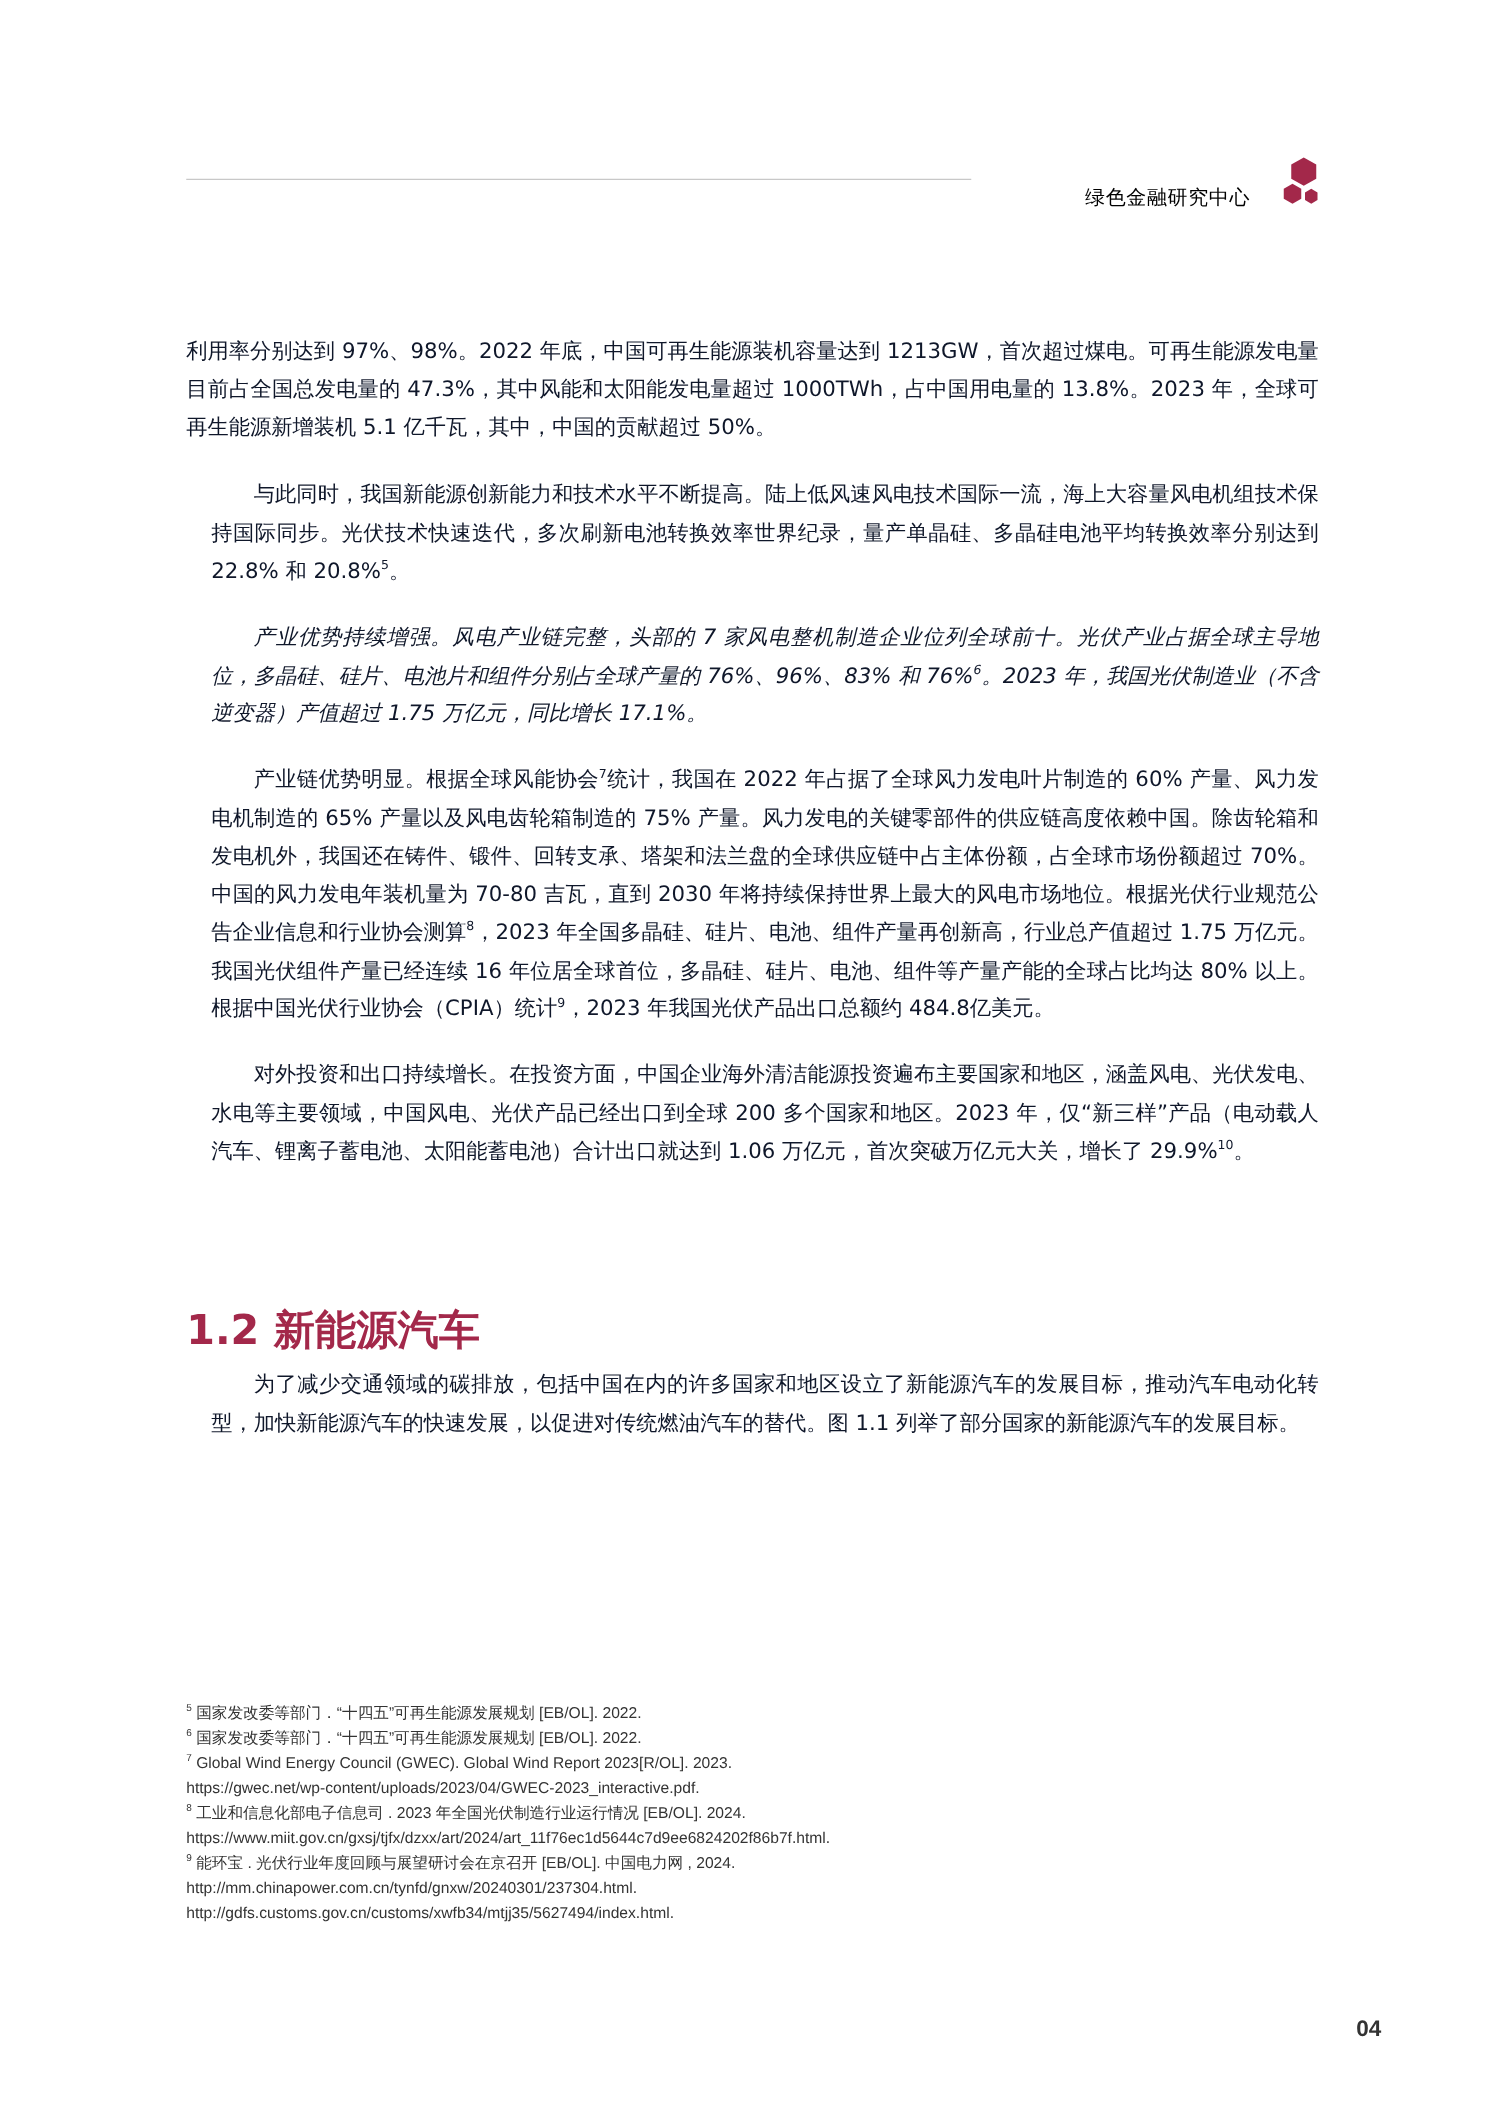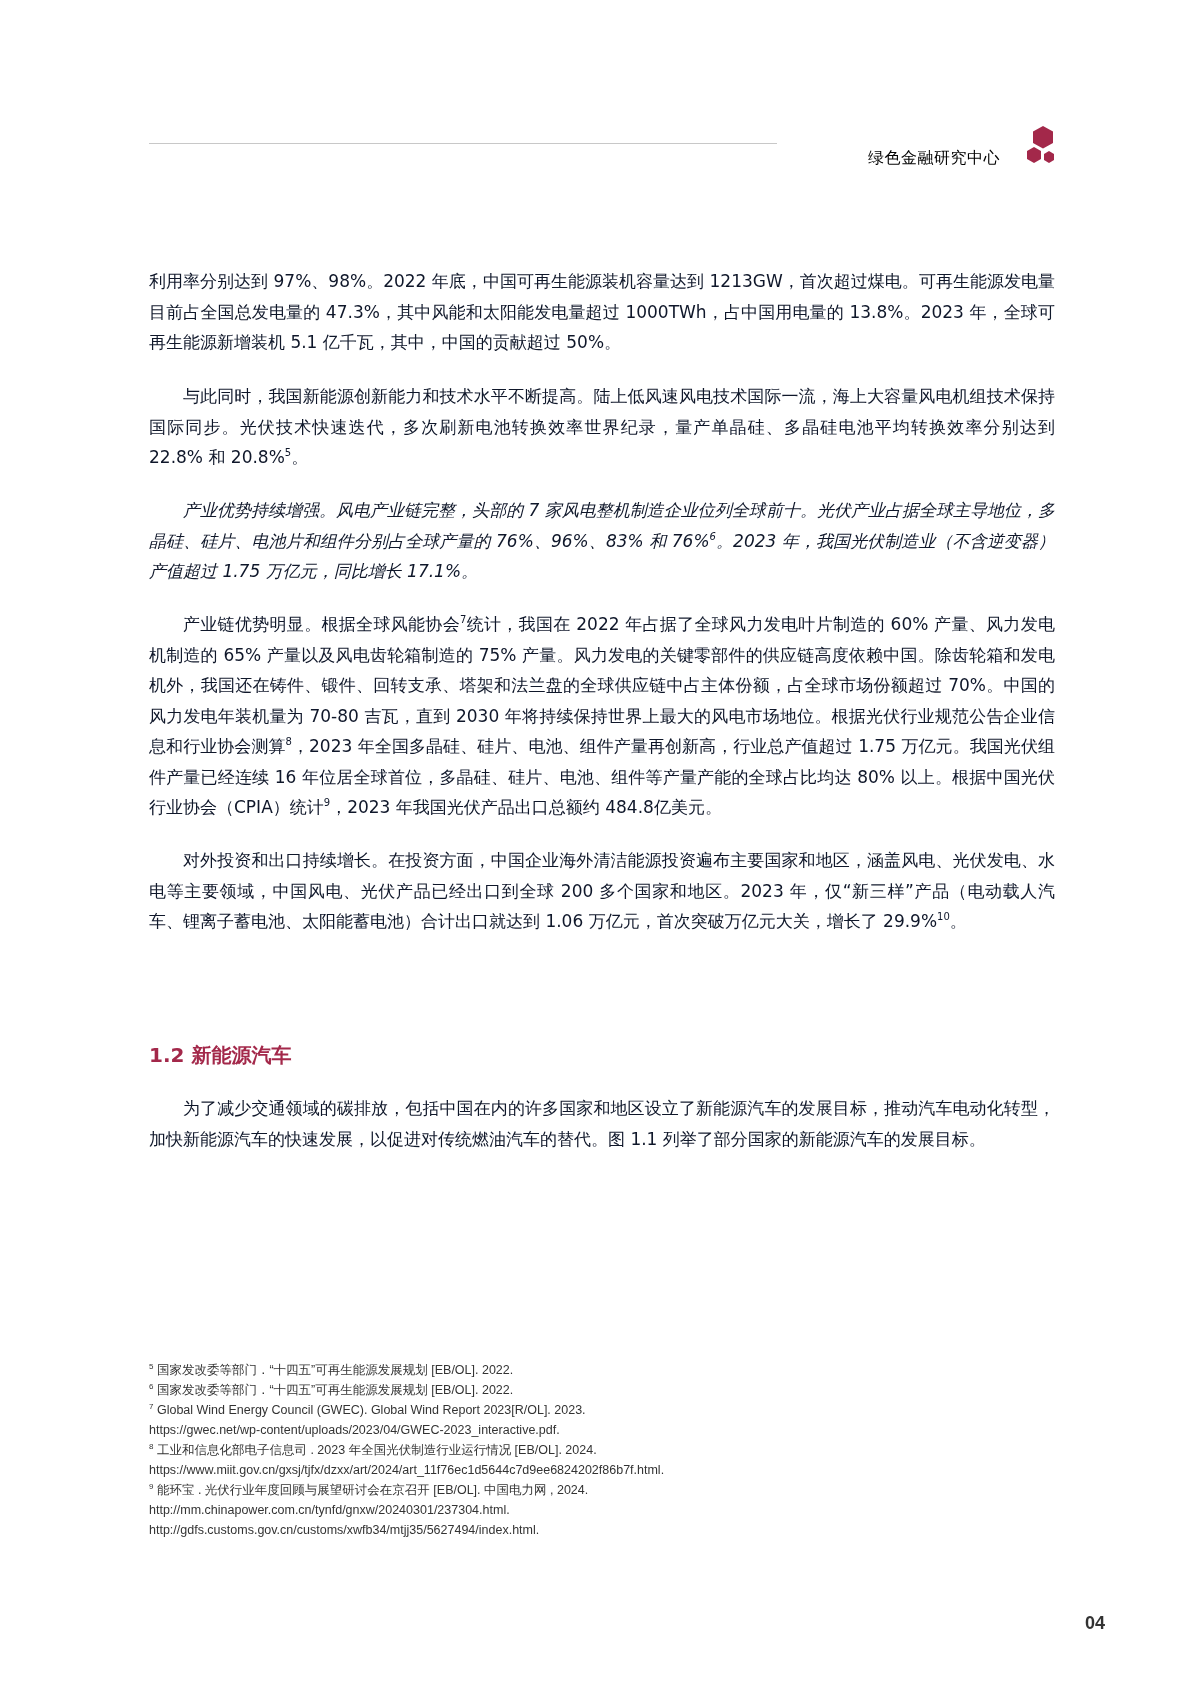--- a/index.html
+++ b/index.html
@@ -45,31 +45,31 @@
       left: 149px;
       width: 906px;
     }
     .para {
       font-size: 17px;
       line-height: 30.5px;
       text-align: justify;
       margin: 0;
       color: #0f172a;
     }
-    .para.indent { text-indent: 34px; }
+    .para.indent { text-indent: 34px; margin-left: 20px; }
     sup {
       font-size: 10px;
       line-height: 0;
       vertical-align: super;
     }
     .section-title {
       position: absolute;
       left: 149px;
       top: 1042px;
-      font-size: 20px;
+      font-size: 33px;
       font-weight: bold;
       color: #a3284a;
       margin: 0;
       white-space: nowrap;
     }
     .footnotes {
       position: absolute;
       left: 149px;
       top: 1360px;
       width: 900px;

